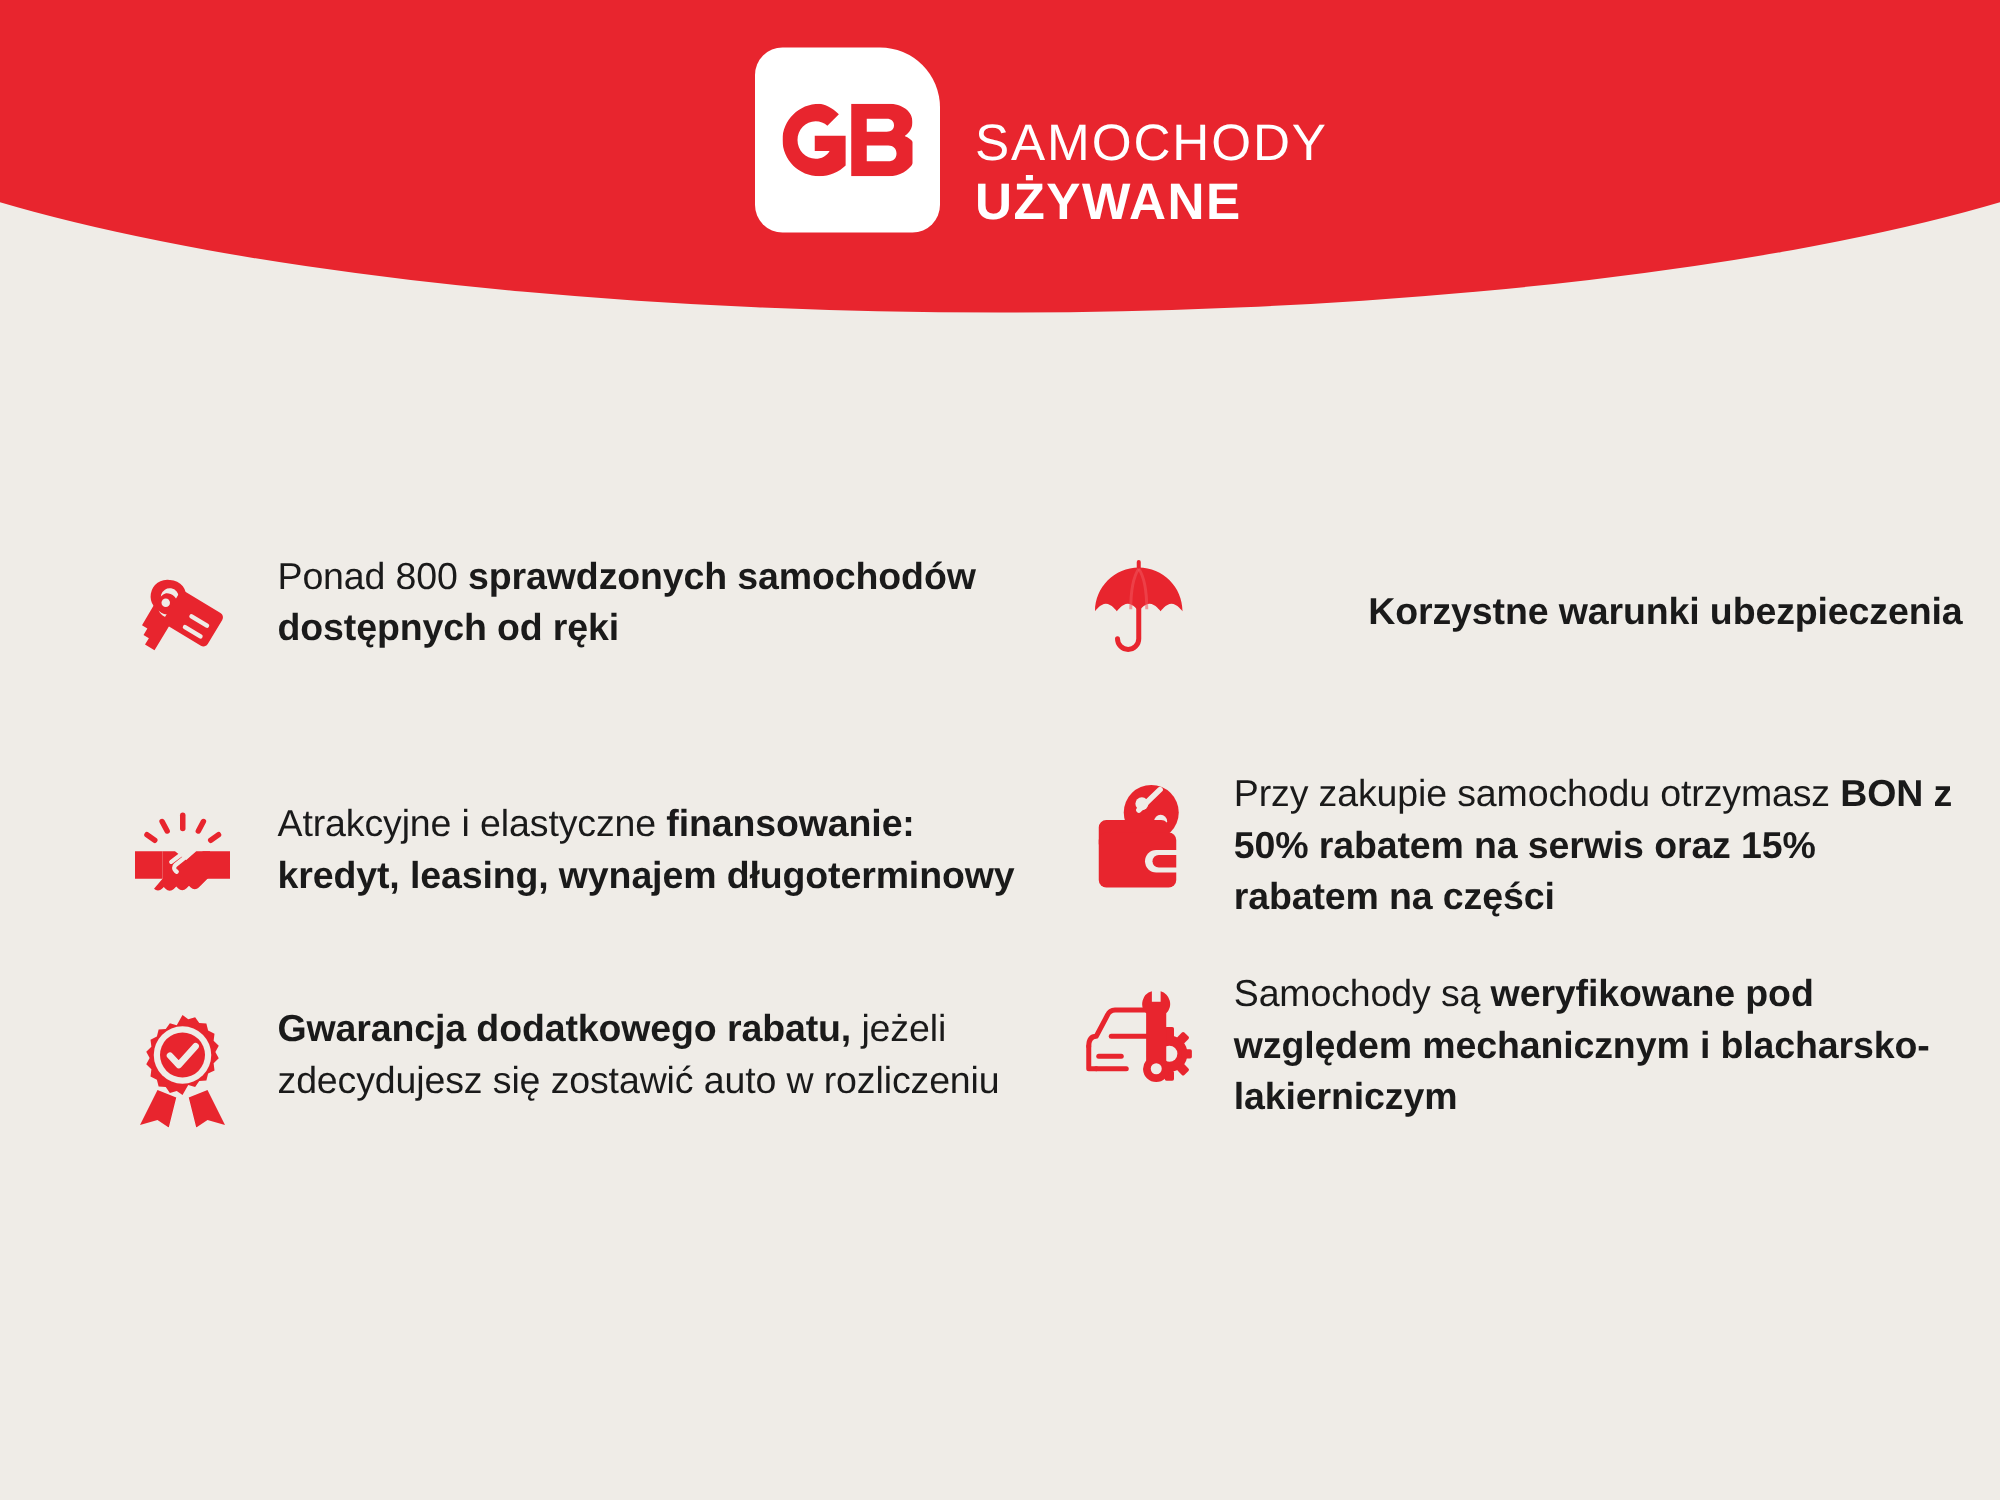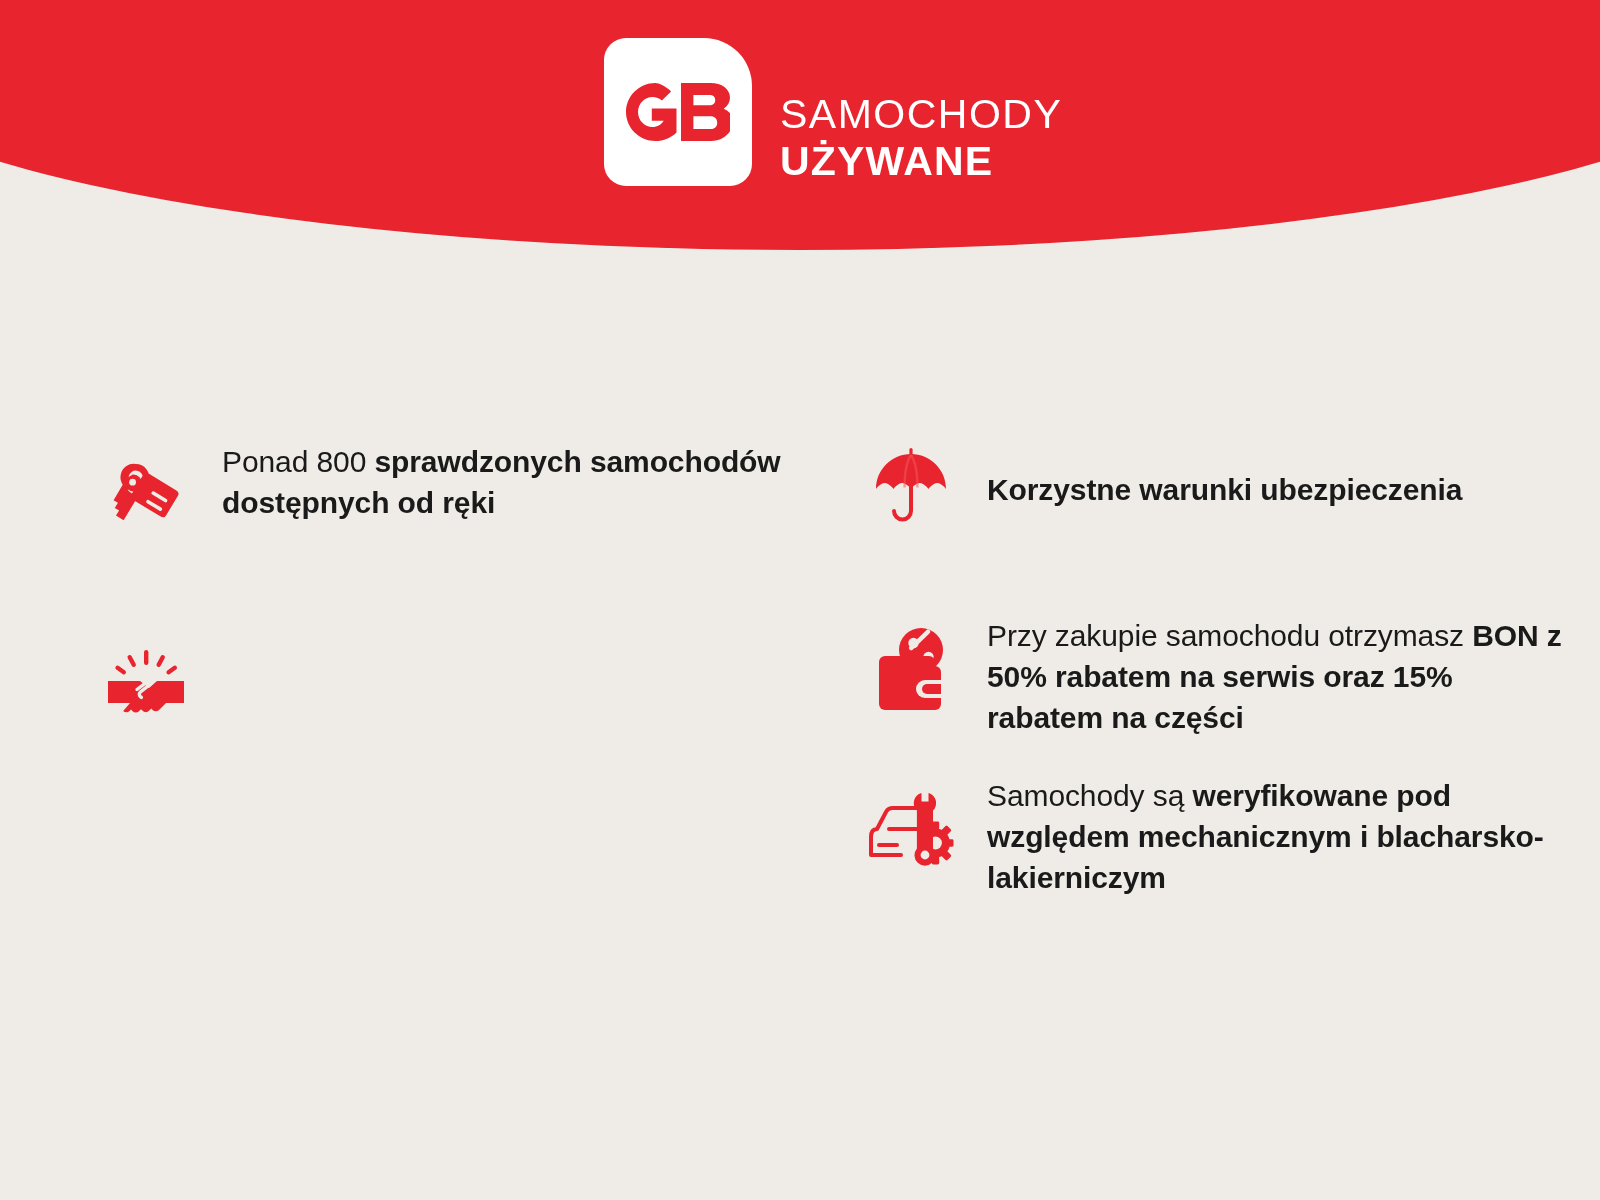--- a/index.html
+++ b/index.html
@@ -107,21 +107,21 @@
   .left-col .feature.f1 .feature-icon { margin-top:8px; }
   .left-col .feature.f2 .feature-icon { margin-top:4px; }
   .left-col .feature.f3 .feature-icon { margin-top:8px; }
   .right-col .feature.f1 .feature-icon { margin-top:0px; }
   .right-col .feature.f1 .feature-text { padding-top:30px; }
   .right-col .feature.f2 .feature-icon { margin-top:10px; }
   .right-col .feature.f3 .feature-icon { margin-top:8px; }
 
   .left-col .feature.f1 { margin-bottom:98px; }
   .left-col .feature.f2 { margin-bottom:68px; }
-  .right-col .feature.f1 { margin-bottom:82px; }
+  .right-col .feature.f1 { margin-bottom:82px;justify-content:space-between; }
   .right-col .feature.f2 { margin-bottom:36px; }
   .right-col { padding-left:10px; }
 </style>
 </head>
 <body>
 
 <div class="page">
 
   <div class="banner"></div>
 
@@ -186,22 +186,47 @@
               <path d="M4 35h22v22H4z" rx="2"></path>
 
               <path d="M58 35h22v22H58z"></path>
 
               <path d="M26 35h10l9 7 8-7h11v20l-9 9a4.5 4.5 0 0 1-6.4 0l-1.4-1.4-2.2 2.2a4.5 4.5 0 0 1-6.4 0l-1.6-1.6
                        -2 2a4.5 4.5 0 0 1-6.4 0l-1.6-1.6-1.4 1.4a4.5 4.5 0 0 1-6.4 0L26 57V35z"></path>
               <path d="M33 43.5 43 36l3 2.4-9.6 7.6a3 3 0 0 0 0 4.6l1 .8" stroke="#efece7" stroke-width="3.4" fill="none" stroke-linecap="round"></path>
             </g>
           </svg>
         </div>
-      </div>
-
+        <div class="feature-text">
+          <span>Atrakcyjne i elastyczne </span><b>finansowanie: kredyt, leasing, wynajem długoterminowy</b>
+        </div>
+      </div>
+
+      <div class="feature f3">
+        <div class="feature-icon">
+          <svg width="84" height="92" viewBox="0 0 84 92" aria-hidden="true">
+            <g fill="#E8252E">
+
+              <path d="M22 62 8 90l14-4 9 6 6-24-15-6z"></path>
+              <path d="M62 62 76 90l-14-4-9 6-6-24 15-6z"></path>
+
+              <path d="M42 2
+                       l4.6 3.3 5.5-1.6 3.3 4.7 5.7.4 1.4 5.5 5.1 2.6-.7 5.7 4.1 4-2.7 5 2.7 5-4.1 4 .7 5.7-5.1 2.6
+                       -1.4 5.5-5.7.4-3.3 4.7-5.5-1.6L42 66l-4.6-3.3-5.5 1.6-3.3-4.7-5.7-.4-1.4-5.5-5.1-2.6.7-5.7-4.1-4
+                       2.7-5-2.7-5 4.1-4-.7-5.7 5.1-2.6 1.4-5.5 5.7-.4 3.3-4.7 5.5 1.6L42 2z"></path>
+              <circle cx="42" cy="34" r="23" fill="#efece7"></circle>
+              <circle cx="42" cy="34" r="18" fill="#E8252E"></circle>
+              <path d="M32 34.5l7 7.5 13.5-15" stroke="#efece7" stroke-width="5.2" fill="none" stroke-linecap="round" stroke-linejoin="round"></path>
+            </g>
+          </svg>
+        </div>
+        <div class="feature-text">
+          <b>Gwarancja dodatkowego rabatu,</b><span> jeżeli zdecydujesz się zostawić auto w rozliczeniu</span>
+        </div>
+      </div>
 
     </div>
 
     <div class="col right-col">
 
       <div class="feature f1">
         <div class="feature-icon">
           <svg width="88" height="88" viewBox="0 0 88 88" aria-hidden="true">
             <g fill="#E8252E">
               <rect x="42.4" y="6" width="3.2" height="12" rx="1.6"></rect>

